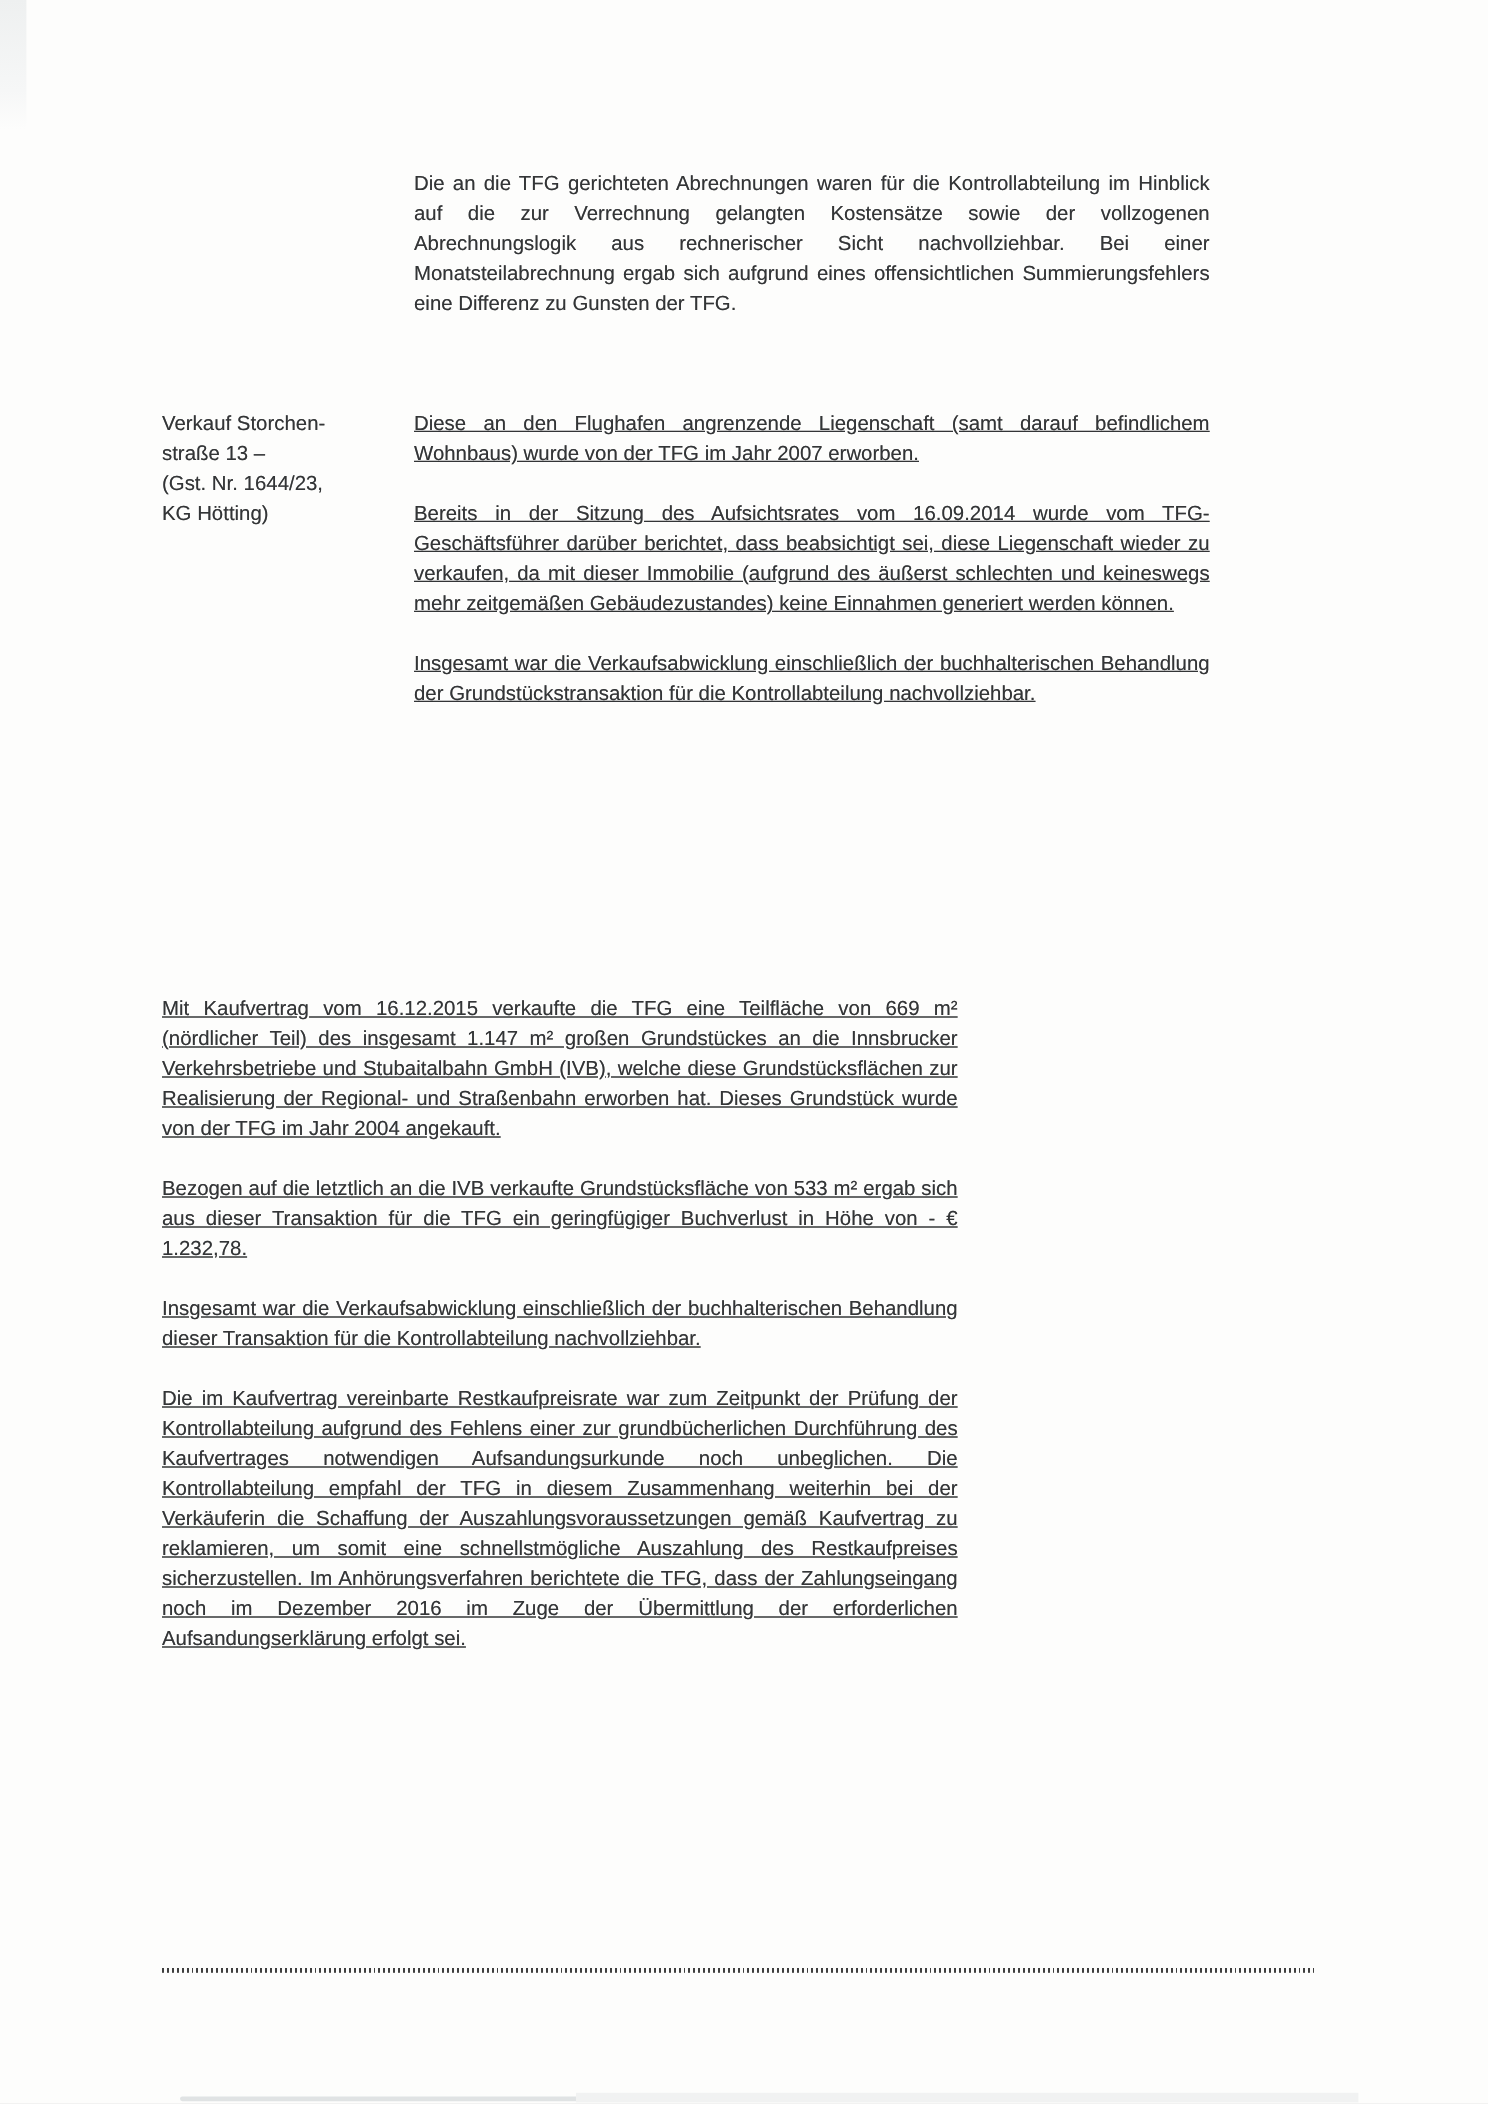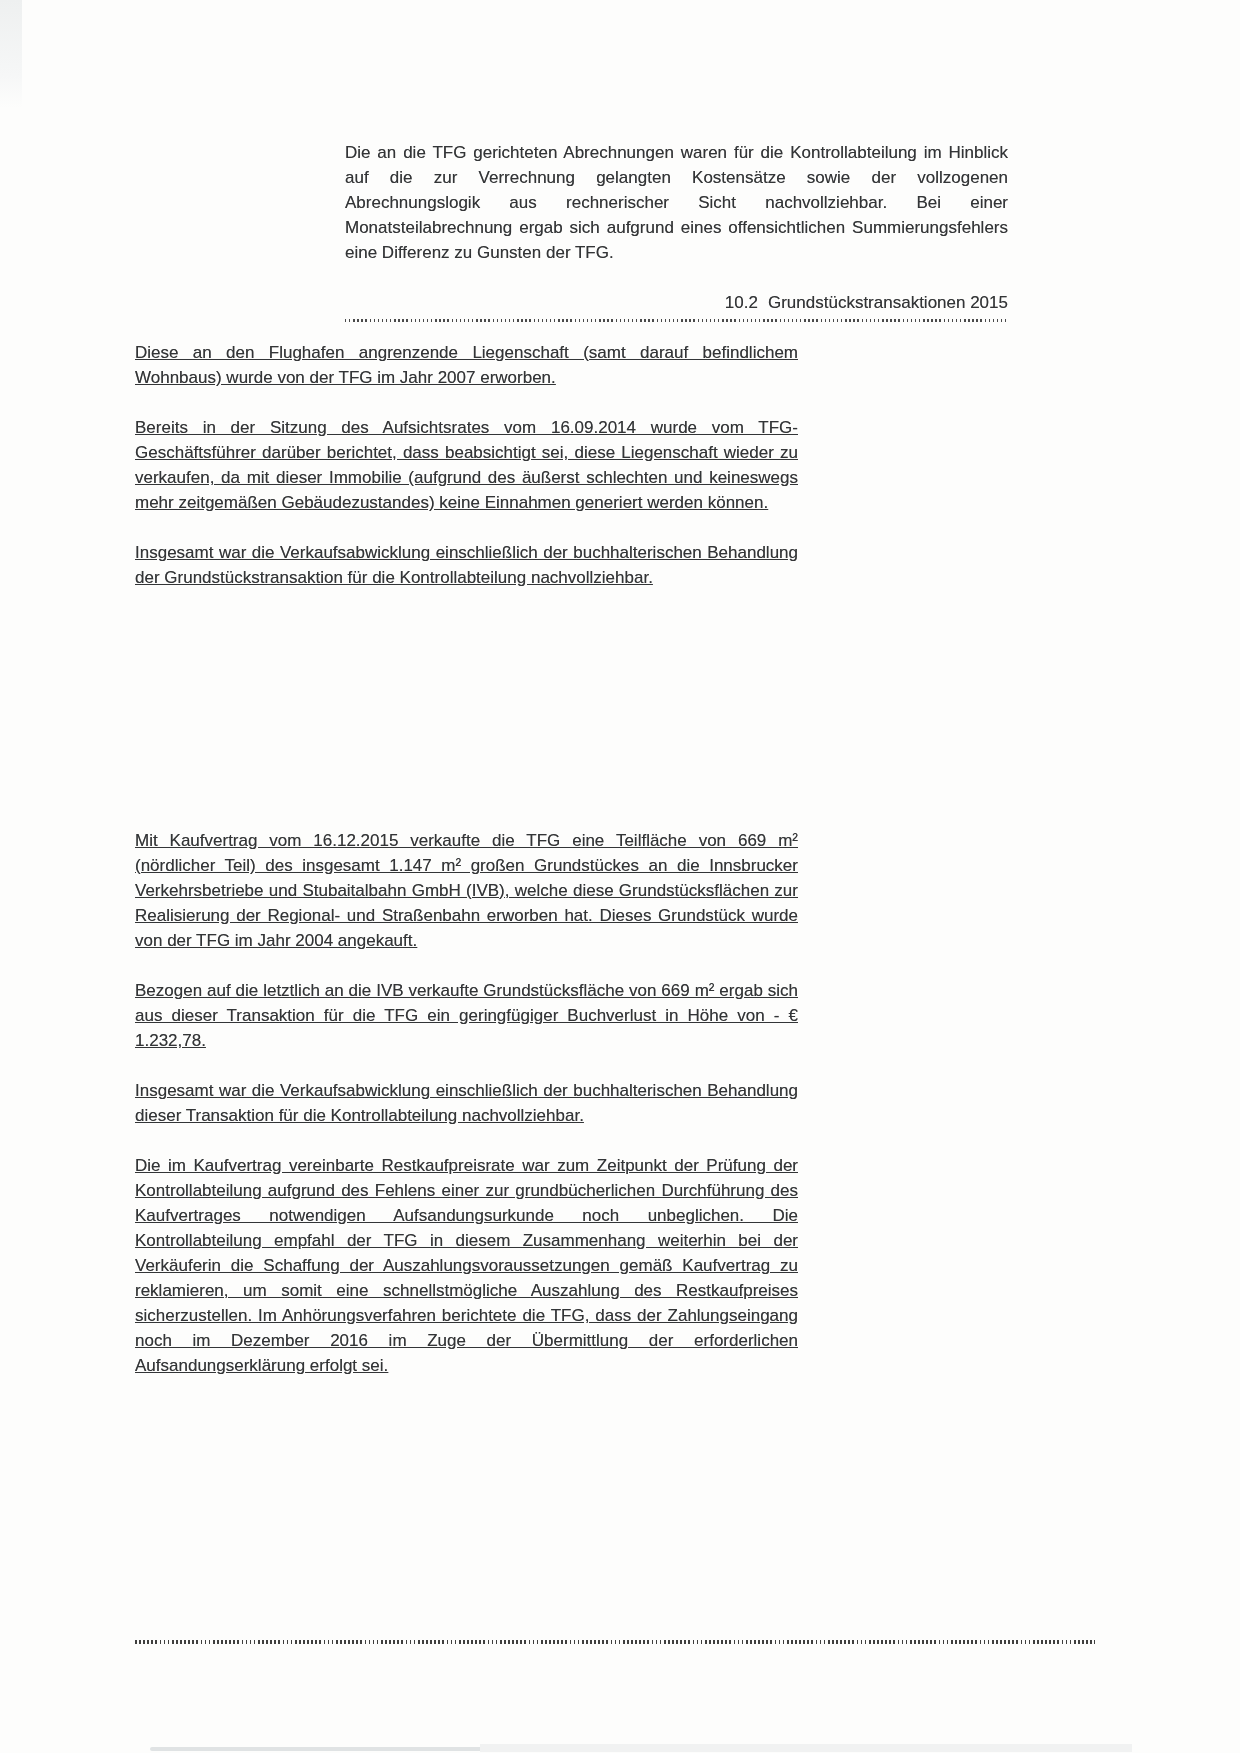--- a/index.html
+++ b/index.html
@@ -66,39 +66,39 @@
 <body>
 
 <div class="page">
 
   <div class="artifact artifact-top-left"></div>
 
   <div class="block intro-block">
     <p class="para">Die an die TFG gerichteten Abrechnungen waren für die Kontrollabteilung im Hinblick auf die zur Verrechnung gelangten Kostensätze sowie der vollzogenen Abrechnungslogik aus rechnerischer Sicht nachvollziehbar. Bei einer Monatsteilabrechnung ergab sich aufgrund eines offensichtlichen Summierungsfehlers eine Differenz zu Gunsten der TFG.</p>
   </div>
 
-  <div class="block heading-block">
-    <div class="heading">
-      <span class="num">10.2</span><span>Grundstückstransaktionen 2015</span>
-    </div>
-    <div class="dotted"></div>
-  </div>
 
   <div class="block section section-1">
+    <div class="label-col">
+      <div>Verkauf Storchen-</div>
+      <div>straße 13 –</div>
+      <div>(Gst. Nr. 1644/23,</div>
+      <div>KG Hötting)</div>
+    </div>
     <div class="body-col">
       <p class="para">Diese an den Flughafen angrenzende Liegenschaft (samt darauf befindlichem Wohnbaus) wurde von der TFG im Jahr 2007 erworben.</p>
       <p class="para">Bereits in der Sitzung des Aufsichtsrates vom 16.09.2014 wurde vom TFG-Geschäftsführer darüber berichtet, dass beabsichtigt sei, diese Liegenschaft wieder zu verkaufen, da mit dieser Immobilie (aufgrund des äußerst schlechten und keineswegs mehr zeitgemäßen Gebäudezustandes) keine Einnahmen generiert werden können.</p>
       <p class="para">Insgesamt war die Verkaufsabwicklung einschließlich der buchhalterischen Behandlung der Grundstückstransaktion für die Kontrollabteilung nachvollziehbar.</p>
     </div>
   </div>
 
   <div class="block section section-2">
     <div class="body-col">
       <p class="para">Mit Kaufvertrag vom 16.12.2015 verkaufte die TFG eine Teilfläche von 669 m² (nördlicher Teil) des insgesamt 1.147 m² großen Grundstückes an die Innsbrucker Verkehrsbetriebe und Stubaitalbahn GmbH (IVB), welche diese Grundstücksflächen zur Realisierung der Regional- und Straßenbahn erworben hat. Dieses Grundstück wurde von der TFG im Jahr 2004 angekauft.</p>
-      <p class="para">Bezogen auf die letztlich an die IVB verkaufte Grundstücksfläche von 669 m² ergab sich aus dieser Transaktion für die TFG ein geringfügiger Buchverlust in Höhe von - € 1.232,78.</p>
+      <p class="para">Bezogen auf die letztlich an die IVB verkaufte Grundstücksfläche von 533 m² ergab sich aus dieser Transaktion für die TFG ein geringfügiger Buchverlust in Höhe von - € 1.232,78.</p>
       <p class="para">Insgesamt war die Verkaufsabwicklung einschließlich der buchhalterischen Behandlung dieser Transaktion für die Kontrollabteilung nachvollziehbar.</p>
       <p class="para">Die im Kaufvertrag vereinbarte Restkaufpreisrate war zum Zeitpunkt der Prüfung der Kontrollabteilung aufgrund des Fehlens einer zur grundbücherlichen Durchführung des Kaufvertrages notwendigen Aufsandungsurkunde noch unbeglichen. Die Kontrollabteilung empfahl der TFG in diesem Zusammenhang weiterhin bei der Verkäuferin die Schaffung der Auszahlungsvoraussetzungen gemäß Kaufvertrag zu reklamieren, um somit eine schnellstmögliche Auszahlung des Restkaufpreises sicherzustellen. Im Anhörungsverfahren berichtete die TFG, dass der Zahlungseingang noch im Dezember 2016 im Zuge der Übermittlung der erforderlichen Aufsandungserklärung erfolgt sei.</p>
     </div>
   </div>
 
   <div class="block footer-block">
     <div class="footer-dotted"></div>
   </div>
 
   <div class="artifact artifact-bottom-1"></div>

